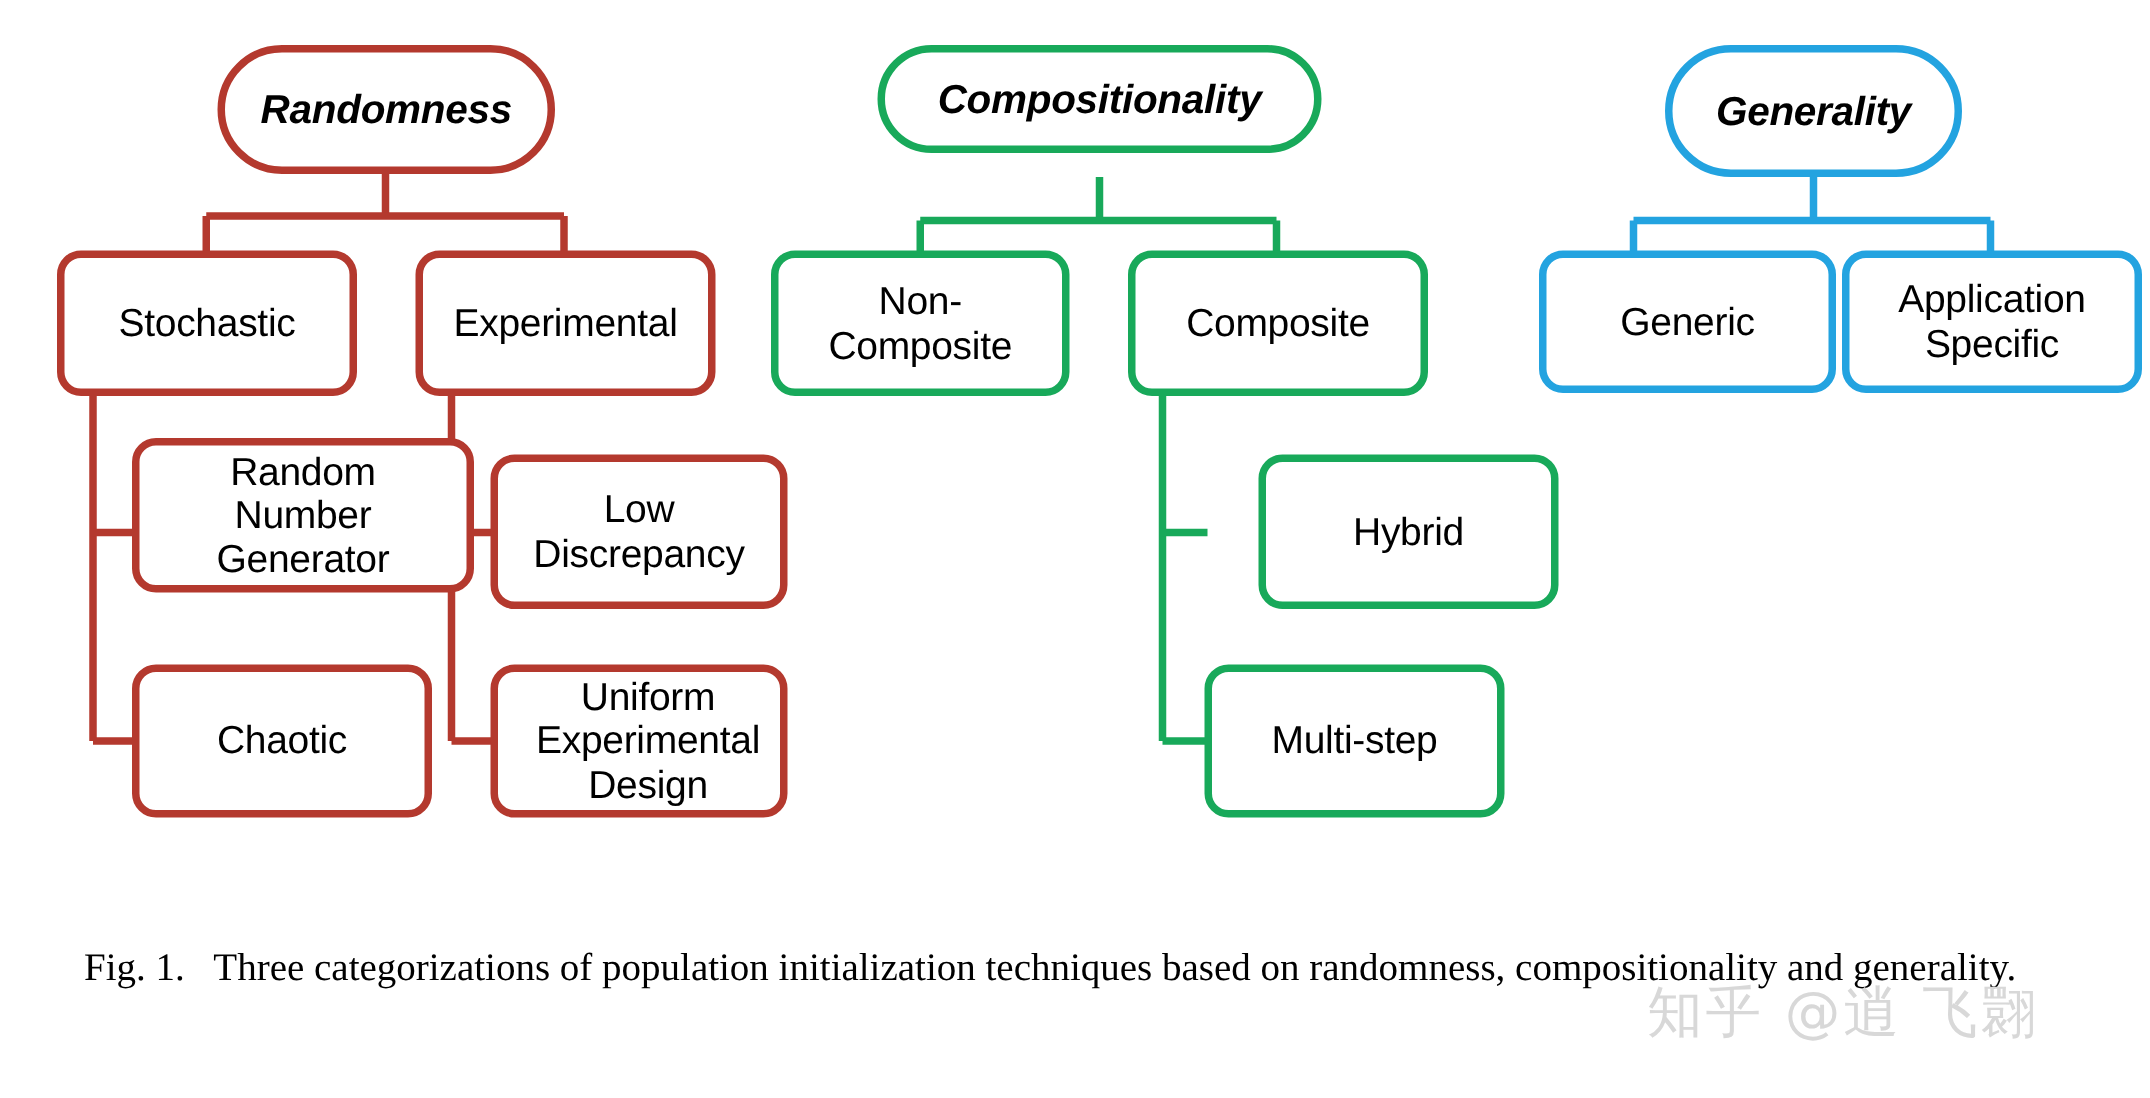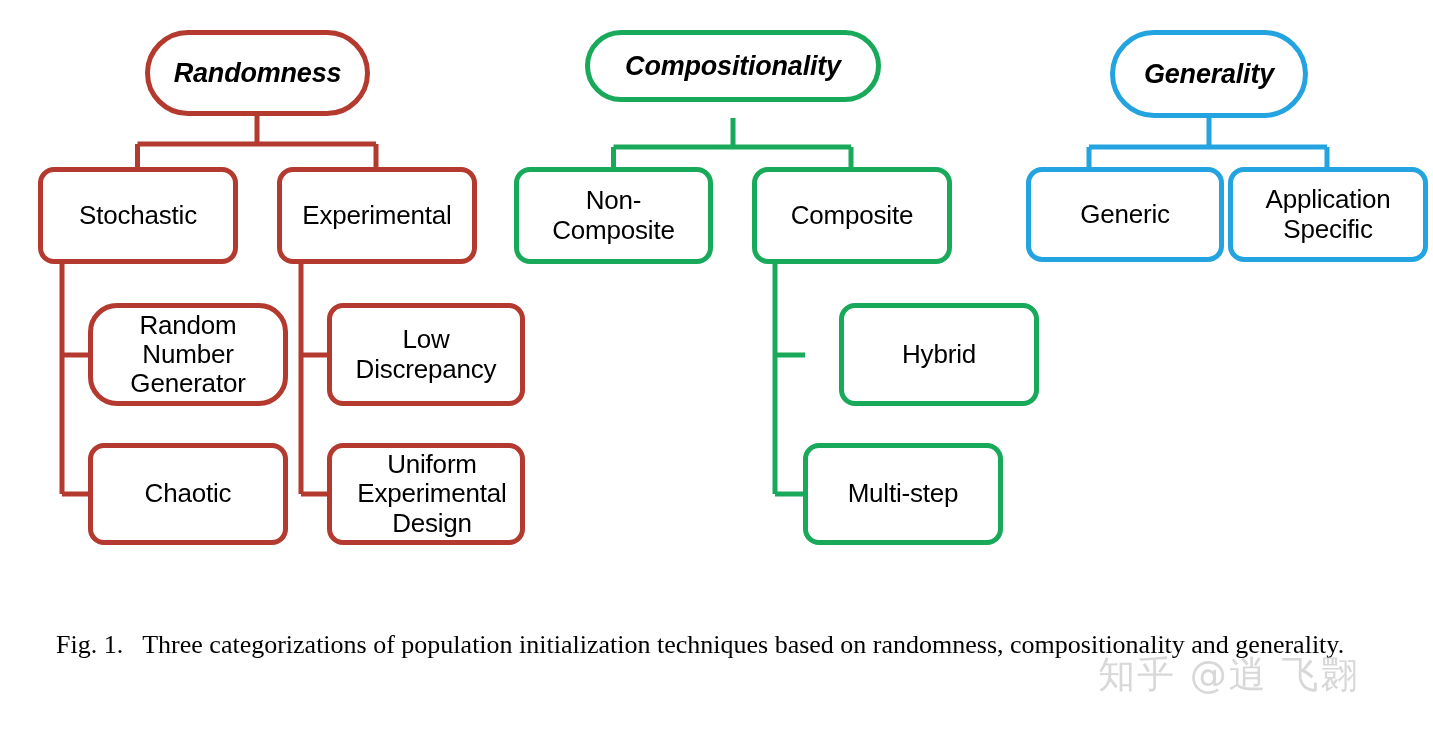--- a/index.html
+++ b/index.html
@@ -139,21 +139,21 @@
   </div>
 
   <div class="node leaf c-red" style="left:38px; top:167px; width:200px; height:97px;">
     <span class="node-label">Stochastic</span>
   </div>
 
   <div class="node leaf c-red" style="left:277px; top:167px; width:200px; height:97px;">
     <span class="node-label">Experimental</span>
   </div>
 
-  <div class="node leaf c-red" style="left:88px; top:303px; width:200px; height:103px;border-radius:29px;">
+  <div class="node leaf c-red" style="left:88px; top:292px; width:228px; height:103px;">
     <span class="node-label">Random
 Number
 Generator</span>
   </div>
 
   <div class="node leaf c-red" style="left:327px; top:303px; width:198px; height:103px;">
     <span class="node-label">Low
 Discrepancy</span>
   </div>
 

